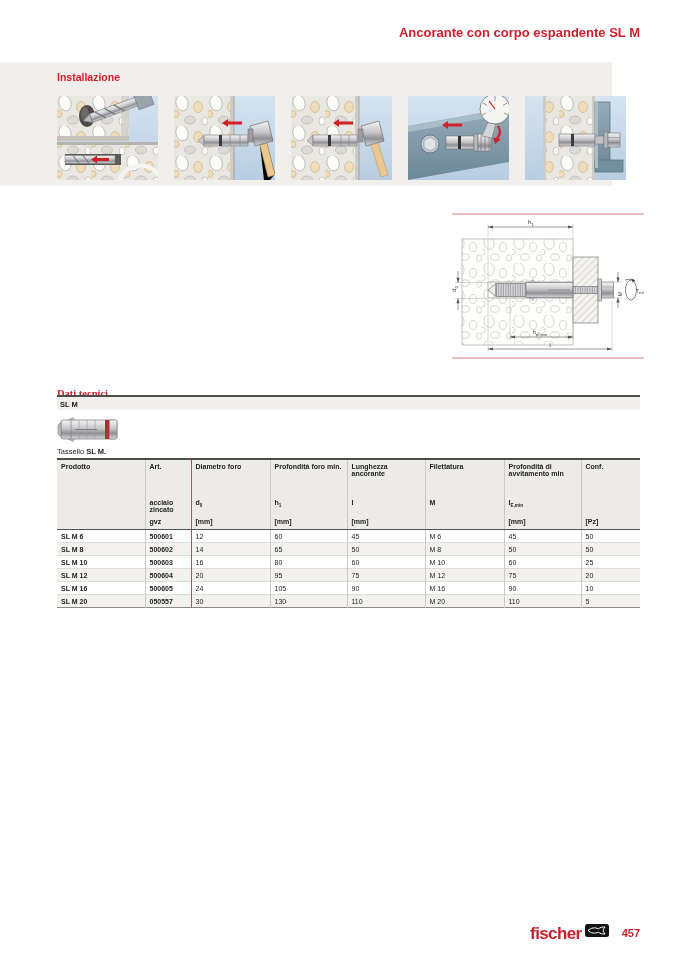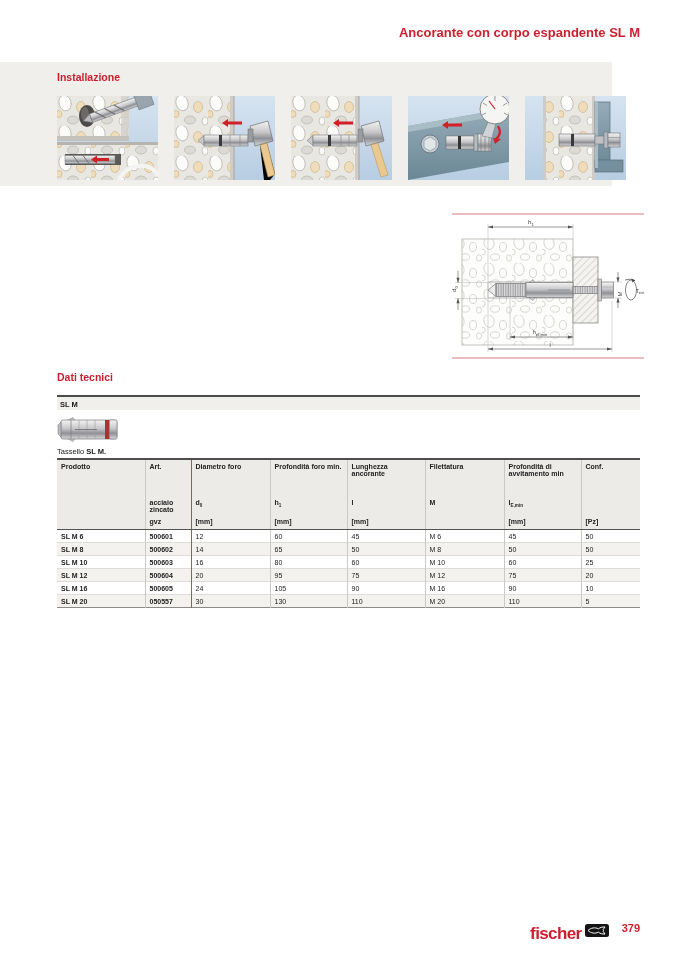--- a/index.html
+++ b/index.html
@@ -13,21 +13,21 @@
   
   .band{top:62px;left:0;width:612px;height:124px;background:#f1efec;}
   .sec-title{font-size:10.5px;font-weight:bold;color:#cc1f2e;}
   .band .sec-title{position:absolute;left:57px;top:9px;}
   .steps{position:absolute;left:57px;top:34px;display:flex;gap:16px;}
   .step{width:101px;height:84px;background:#c9daea;overflow:hidden;}
   .step svg{display:block;}
   
   .fig{top:211px;left:452px;width:192px;height:150px;}
   
-  .dati-title{top:371px;left:57px;}
+  .dati-title{top:388px;left:57px;font-family:Liberation Serif, serif;}
   .slm-bar{top:395px;left:57px;width:583px;height:15px;background:#f0efec;
     border-top:2px solid #4c4c4b;box-sizing:border-box;
     font-size:7.5px;font-weight:bold;color:#1a1a1a;padding:3px 0 0 3px;}
   .product{top:416px;left:57px;}
   .caption{top:447px;left:57px;font-size:7.5px;color:#1a1a1a;text-align:right;}
   .caption b{font-weight:bold;}
   
   .tblwrap{top:458px;left:57px;width:583px;}
   table{border-collapse:collapse;table-layout:fixed;width:583px;
     border-top:2px solid #4f4d4b;border-bottom:1px solid #8c8a88;}
@@ -37,21 +37,21 @@
   th.redline,td.redline{border-left:1px solid #c4484f;}
   .h-title{height:36px;padding-top:3px;}
   .h-sym{height:19px;font-weight:bold;white-space:pre-line;}
   .h-unit{height:11px;font-weight:bold;}
   sub{font-size:4.6px;}
   tbody td{height:13px;padding-top:3px;border-top:1px solid #dedcd8;}
   tbody tr:first-child td{border-top:none;}
   tbody tr:nth-child(even){background:#f3f2ef;}
   td.c-prod,td.c-art{font-weight:bold;}
   
-  .footer{top:922px;right:38px;display:flex;gap:13px;}
+  .footer{top:922px;right:38px;display:flex;align-items:center;gap:13px;}
   .brand{font-size:17px;font-weight:bold;color:#cc1f2e;letter-spacing:-0.6px;}
   .fishbox{display:inline-block;margin-left:3px;vertical-align:2px;}
   .pageno{font-size:11px;font-weight:bold;color:#cc1f2e;}
 </style>
 </head>
 <body>
 
 <svg width="0" height="0" style="position:absolute" aria-hidden="true">
   <defs>
     <linearGradient id="sky" x1="0" y1="0" x2="0" y2="1">
@@ -435,14 +435,14 @@
       </tr>
     </tbody>
   </table>
 </div>
 
 <div class="abs footer">
   <span class="brand"><span>fischer</span><span class="fishbox"><svg width="24" height="13" viewBox="0 0 24 13">
           <rect x="0" y="0" width="24" height="13" rx="2.5" fill="#141414"></rect>
           <path d="M3 6.5 C6 3.6 10 3.2 13.5 4.8 C15.2 3.4 17.3 2.8 20 3 L18.2 5.5 C18.6 6.1 18.6 6.9 18.2 7.5 L20 10 C17.3 10.2 15.2 9.6 13.5 8.2 C10 9.8 6 9.4 3 6.5 Z" fill="none" stroke="#ffffff" stroke-width="1"></path>
         </svg></span></span>
-  <span class="pageno">379</span>
+  <span class="pageno">457</span>
 </div>
 
 </body></html>

